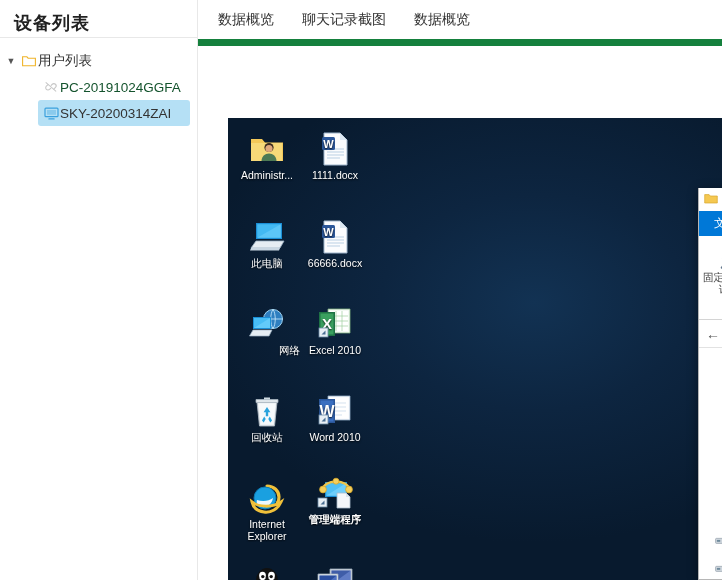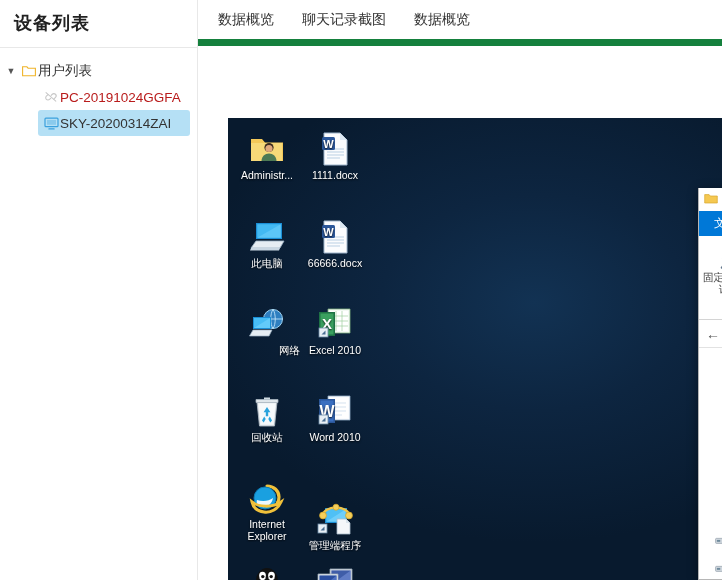--- a/index.html
+++ b/index.html
@@ -10,41 +10,41 @@
     overflow: hidden;
   }
   #app { position: relative; width: 722px; height: 580px; background:#fff; }
 
   
   #left-panel {
     position: absolute; left:0; top:0; width:198px; height:580px;
     background:#ffffff; border-right:1px solid #e8e8e8;
   }
   #left-title {
-    height:48px; line-height:46px; padding-left:14px;
+    height:38px; line-height:46px; padding-left:14px;
     font-size:18px; font-weight:bold; color:#222;
     border-bottom:1px solid #e8e8e8;
     letter-spacing:1px;
   }
   #tree { padding-top:10px; }
   .tree-row {
     display:flex; align-items:center; height:26px;
     font-size:13.5px; color:#333; padding-left:4px; cursor:pointer;
   }
   .tw-caret {
     width:18px; text-align:center; font-size:9px; color:#555;
     flex:0 0 18px; line-height:1;
   }
   .tw-ico { width:18px; flex:0 0 18px; display:flex; align-items:center; justify-content:center; }
   .tw-label { white-space:nowrap; overflow:hidden; }
 
   .tree-row.level1 { padding-left:2px; }
   .tree-row.level2 { padding-left:42px; }
 
-  .tree-row.offline .tw-label { color:#b91c1c; }
+  .tree-row.offline .tw-label { color:#14532d; }
   .tree-row.offline .tw-ico svg { stroke:#c8c8c8; }
 
   .tree-row.selected {
     background:#b5e0f5; border-radius:3px;
     margin-left:38px; padding-left:4px; width:152px;
   }
   .tree-row.selected .tw-label { color:#333; }
 
   
   #main { position:absolute; left:198px; top:0; width:524px; height:580px; background:#fff; }
@@ -311,21 +311,21 @@
             <path d="M19 5c7 0 12 5 12 11 0 2-.5 4-1.5 5.5" fill="none" stroke="#f0c13a" stroke-width="3.2" stroke-linecap="round"></path>
             <circle cx="17" cy="17" r="11" fill="#1aa0e0"></circle>
             <circle cx="17" cy="17" r="11" fill="none" stroke="#0d7cb5" stroke-width="1"></circle>
             <path d="M9 19c6 2 12 1 16-2-1 6-6 10-11.5 9C9.5 25 8 22 9 19z" fill="#fff" opacity=".92"></path>
             <path d="M4 21c6 5 20 6 29 0-3 7-10 11-17 10-7-1-11-5-12-10z" fill="none" stroke="#f0c13a" stroke-width="3" stroke-linecap="round"></path>
           </svg>
         </span>
         <span class="cap two">Internet Explorer</span>
       </div>
 
-      <div class="dicon" style="left:74px; top:380px;">
+      <div class="dicon" style="left:74px; top:354px;font-weight:bold;">
         <span class="glyph">
           <svg width="38" height="34" viewBox="0 0 38 34">
             <path d="M9 6h22v15H9z" fill="#1b8fd6"></path>
             <path d="M10.2 7.2h19.6v12.6H10.2z" fill="#4fc0f5"></path>
             <path d="M10.2 19.8L29.8 7.2v12.6z" fill="#8ddcff" opacity=".5"></path>
             <path d="M7 13.5a13 8 0 0126 0" fill="none" stroke="#f0c54a" stroke-width="2.4"></path>
             <circle cx="7" cy="13.5" r="3.4" fill="#f5cf5c" stroke="#d8a828" stroke-width=".8"></circle>
             <circle cx="33" cy="13.5" r="3.4" fill="#f5cf5c" stroke="#d8a828" stroke-width=".8"></circle>
             <circle cx="20" cy="5.2" r="3" fill="#f5cf5c" stroke="#d8a828" stroke-width=".8"></circle>
             <path d="M21 17h9l4 4v11h-13z" fill="#f4f7fa" stroke="#a8bac9" stroke-width=".8"></path>

